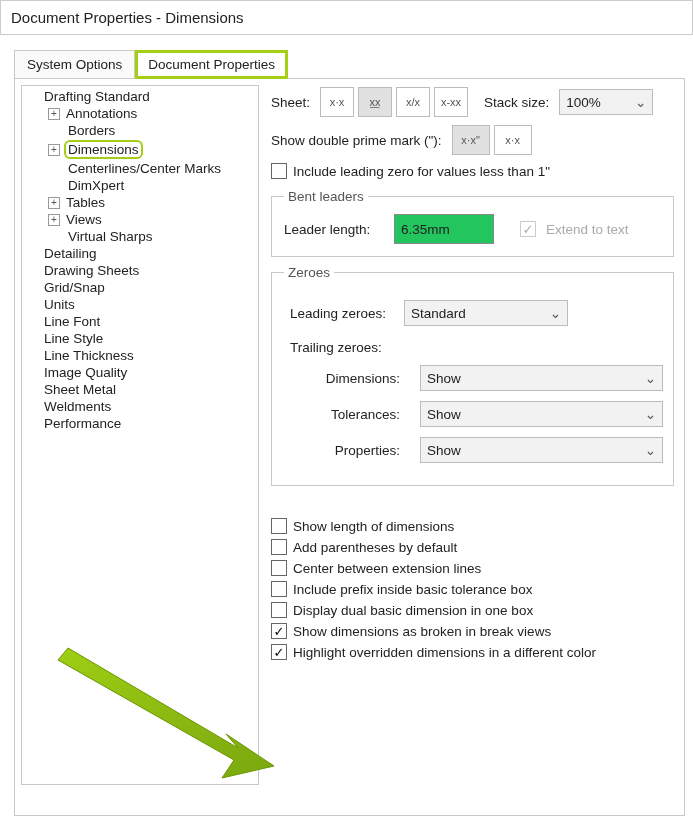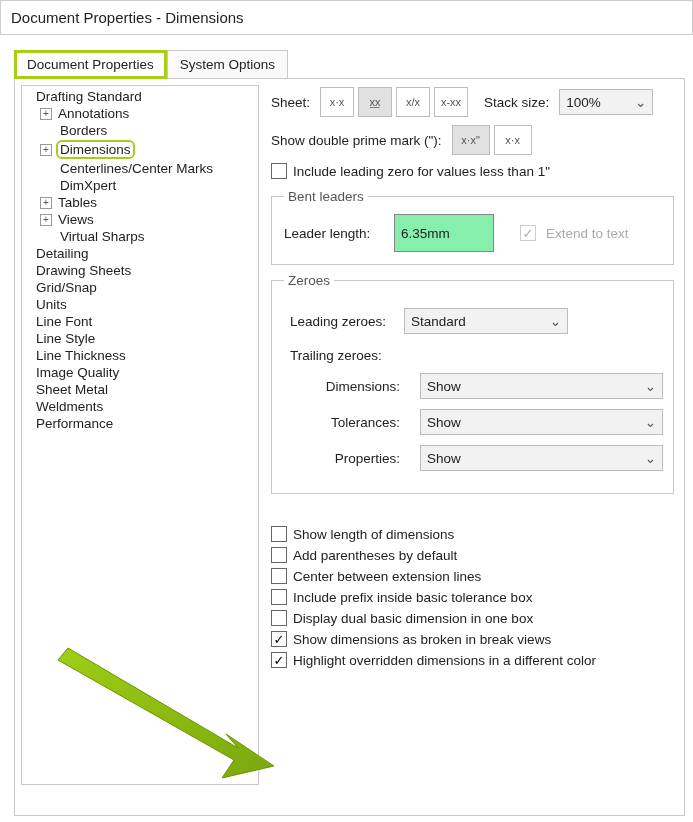--- a/index.html
+++ b/index.html
@@ -4,55 +4,55 @@
 <style>
   * { box-sizing: border-box; font-family: "Segoe UI", Tahoma, sans-serif; font-size: 13.5px; }
   body { margin: 0; background: #fff; color: #222; width: 693px; height: 822px; overflow: hidden; position: relative; }
   .titlebar { border: 1px solid #ccc; padding: 8px 10px; font-size: 15px; }
   .tabbar { display: flex; margin: 14px 0 0 14px; position: relative; z-index: 1; }
   .tab { padding: 6px 12px; border: 1px solid #c8c8c8; background: #fff; position: relative; top: 1px; border-bottom: 1px solid #fff; cursor: pointer; }
   .tab.inactive { border-bottom: 1px solid #c8c8c8; background: #fafafa; }
   .tab.highlight { outline: 3px solid #a4cf14; outline-offset: -3px; }
   .content-border { border: 1px solid #c8c8c8; margin: 0 8px 8px 14px; padding-bottom: 30px; }
   .cols { display: flex; }
-  .tree-wrap { border: 1px solid #c8c8c8; margin: 6px 0 0 6px; width: 238px; height: 700px; padding: 2px 8px; }
+  .tree-wrap { border: 1px solid #c8c8c8; margin: 6px 0 0 6px; width: 238px; height: 700px; padding: 2px 16px; }
   .tree-item { white-space: nowrap; padding: 1px 0 1px 6px; cursor: pointer; display: flex; align-items: center; gap: 2px; }
   .tree-item.lvl1 { padding-left: 10px; }
   .tree-item.lvl2 { padding-left: 30px; }
   .tree-item.root { padding-left: 6px; }
   .exp { width: 12px; height: 12px; border: 1px solid #999; display: inline-flex; align-items: center; justify-content: center; font-size: 10px; line-height: 1; margin-right: 4px; color: #555; }
   .hl { border: 2px solid #a4cf14; border-radius: 6px; padding: 0 2px; margin-left: -2px; }
   .right-pane { flex: 1; padding: 8px 10px 0 12px; }
   .row { display: flex; align-items: center; margin-bottom: 8px; }
   .lbl { margin-right: 10px; }
   .style-btn { width: 34px; height: 30px; border: 1px solid #bcbcbc; background: #fff; display: inline-flex; align-items: center; justify-content: center; font-size: 11px; cursor: pointer; color: #555; margin-right: 4px; }
   .style-btn.active { background: #e1e1e1; }
   .combo { border: 1px solid #bcbcbc; background: #f2f2f2; height: 26px; display: inline-flex; align-items: center; padding: 0 6px; cursor: pointer; position: relative; }
   .combo .arrow { margin-left: auto; padding-left: 10px; color: #555; }
   .chk-row { display: flex; align-items: center; margin: 4px 0 10px 0; }
   .chk { width: 16px; height: 16px; border: 1px solid #666; margin-right: 6px; display: inline-flex; align-items: center; justify-content: center; font-size: 13px; cursor: pointer; }
   .chk.checked::after { content: "✓"; color: #000; }
   fieldset.grp { border: 1px solid #c8c8c8; margin: 6px 0 8px 0; padding: 10px 10px 12px 12px; }
   fieldset.grp legend { padding: 0 4px; color: #555; }
-  .txt-input { border: 1px solid #888; height: 38px; width: 100px; padding: 0 6px; display: inline-flex; align-items: center; background: #86efac; text-align: center; }
+  .txt-input { border: 1px solid #888; height: 30px; width: 100px; padding: 0 6px; display: inline-flex; align-items: center; background: #22c55e; text-align: center; }
   .disab { color: #aaa; }
   .zero-row { display: flex; align-items: center; margin: 10px 0; }
   .zero-lbl { width: 130px; text-align: right; padding-right: 14px; }
   .arrow-svg { position: absolute; left: 38px; top: 638px; pointer-events: none; }
   .checklist { margin-top: 32px; }
   .checklist .chk-row { margin: 5px 0; }
 </style>
 </head>
 <body>
 
 <div class="titlebar">Document Properties - Dimensions</div>
 
 <div class="tabbar">
+  <div class="tab inactive">System Options</div>
   <div class="tab highlight">Document Properties</div>
-  <div class="tab inactive">System Options</div>
 </div>
 
 <div class="content-border">
   <div class="cols">
     <div class="tree-wrap">
       <div class="tree-item root">Drafting Standard</div>
       <div class="tree-item lvl1">
           <span class="exp">+</span>
           <span>Annotations</span>
         </div>

